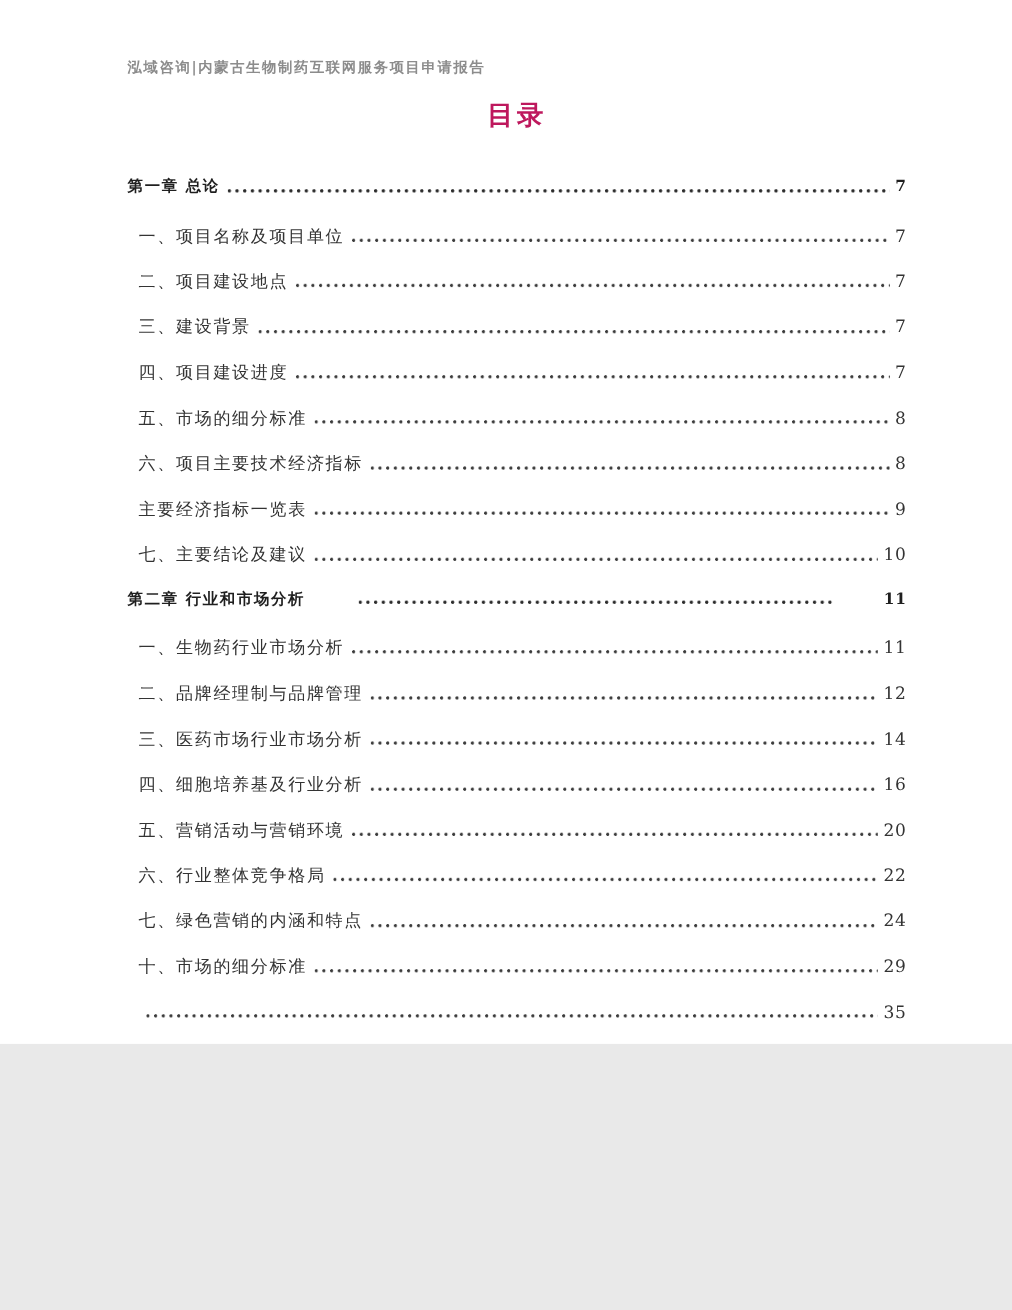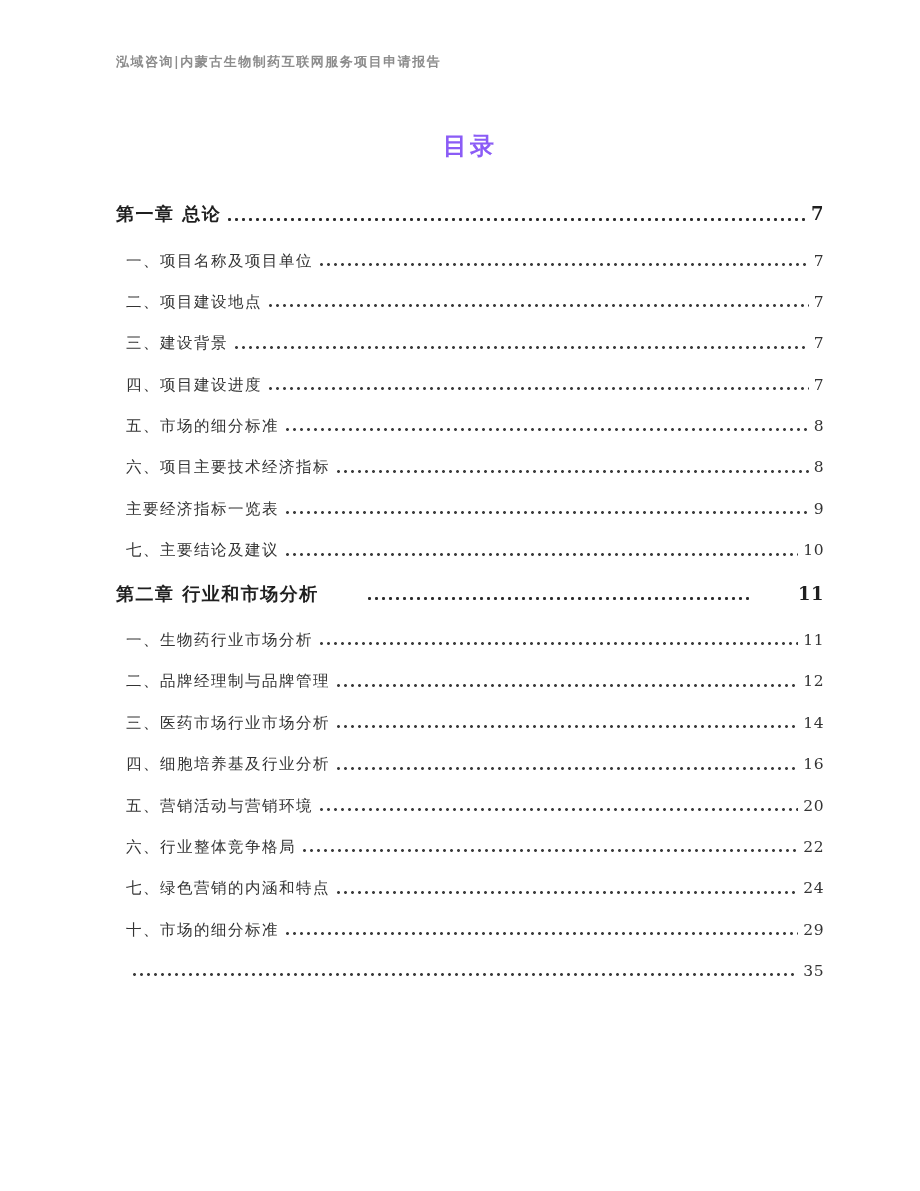--- a/index.html
+++ b/index.html
@@ -1,42 +1,42 @@
 <!DOCTYPE html>
 <html><head>
 <meta charset="utf-8">
 <style>
   * { margin:0; padding:0; box-sizing:border-box; }
   html,body { background:#e9e9e9; }
   .page {
-    width:920px; height:1191px; margin:0 auto; background:#ffffff;
+    width:920px; height:949px; margin:0 auto; background:#ffffff;
     font-family:"DejaVu Serif","Liberation Serif",serif;
     color:#2f2f2f; position:relative; overflow:hidden;
     padding:54px 96px 40px 116px;
   }
   .doc-header {
     font-size:13px; color:#8c8c8c; letter-spacing:1.5px; line-height:16px;
     font-weight:bold;
   }
   .doc-title {
-    text-align:center; font-size:24px; font-weight:bold; color:#8b5cf6;
-    letter-spacing:3px; margin-top:61px; line-height:30px;
+    text-align:center; font-size:24px; font-weight:bold; color:#be185d;
+    letter-spacing:3px; margin-top:20px; line-height:30px;
   }
   .toc { margin-top:0; }
   .toc-row { display:flex; align-items:flex-end; }
   .toc-row .lbl { white-space:nowrap; line-height:1.25; letter-spacing:1.5px; }
   .toc-row .pg { white-space:nowrap; line-height:1.25; letter-spacing:0.5px; }
   .leader {
     flex:1; height:3px; margin:0 5px 5px 7px;
     background-image:radial-gradient(circle at 1.5px 1.5px, #3c3c3c 1.15px, transparent 1.7px);
     background-size:7px 3px; background-repeat:repeat-x;
     min-width:30px;
   }
   .chapter-row {
-    font-size:18px; font-weight:bold; color:#1f1f1f;
+    font-size:14px; font-weight:bold; color:#1f1f1f;
     margin-top:42px; margin-bottom:26px;
   }
   .chapter-row.second { margin-top:8px;gap:42px; }
   .chapter-row .leader {
     background-image:radial-gradient(circle at 1.5px 1.5px, #2c2c2c 1.25px, transparent 1.8px);
   }
   .item-row {
     font-size:15.5px; color:#333333; margin-left:10px; margin-bottom:22px;
   }
 </style>

